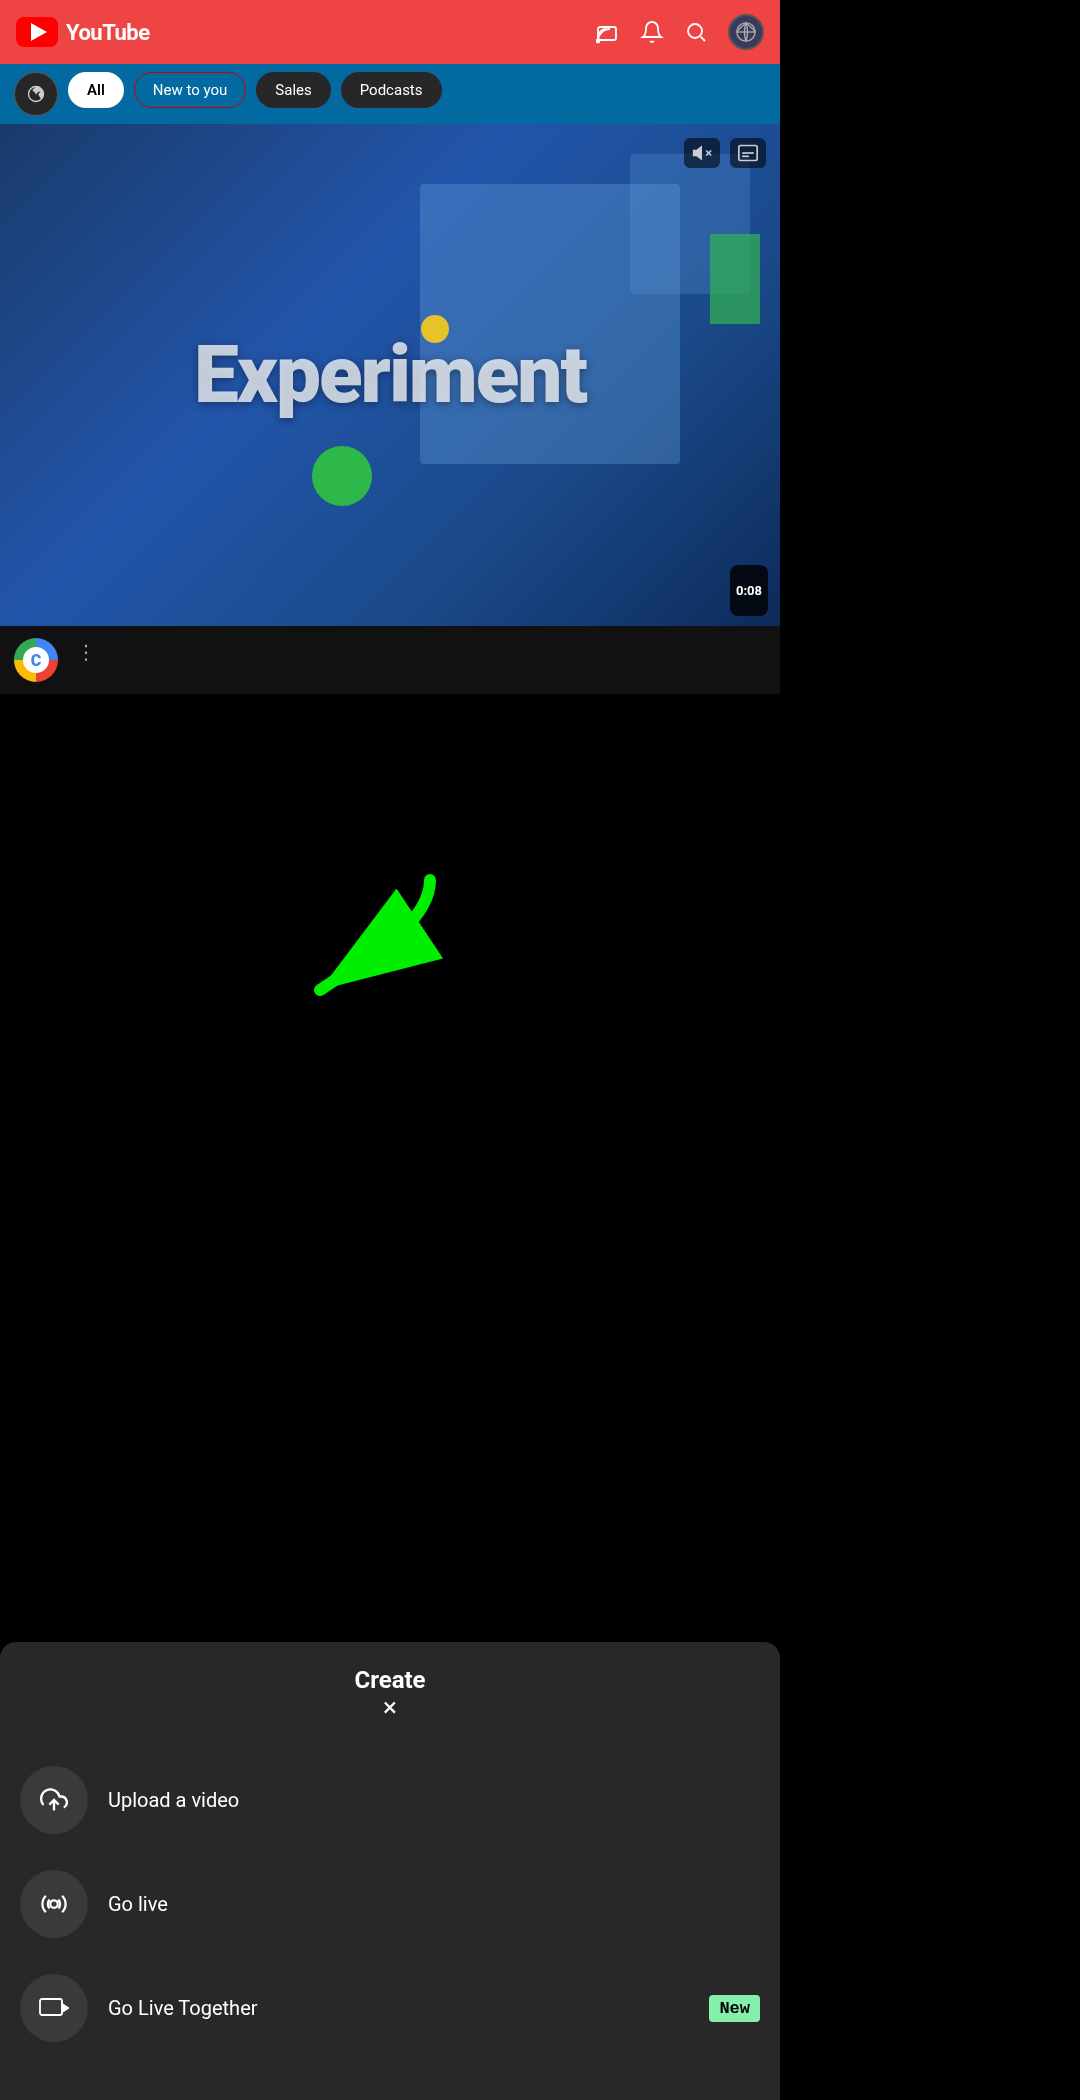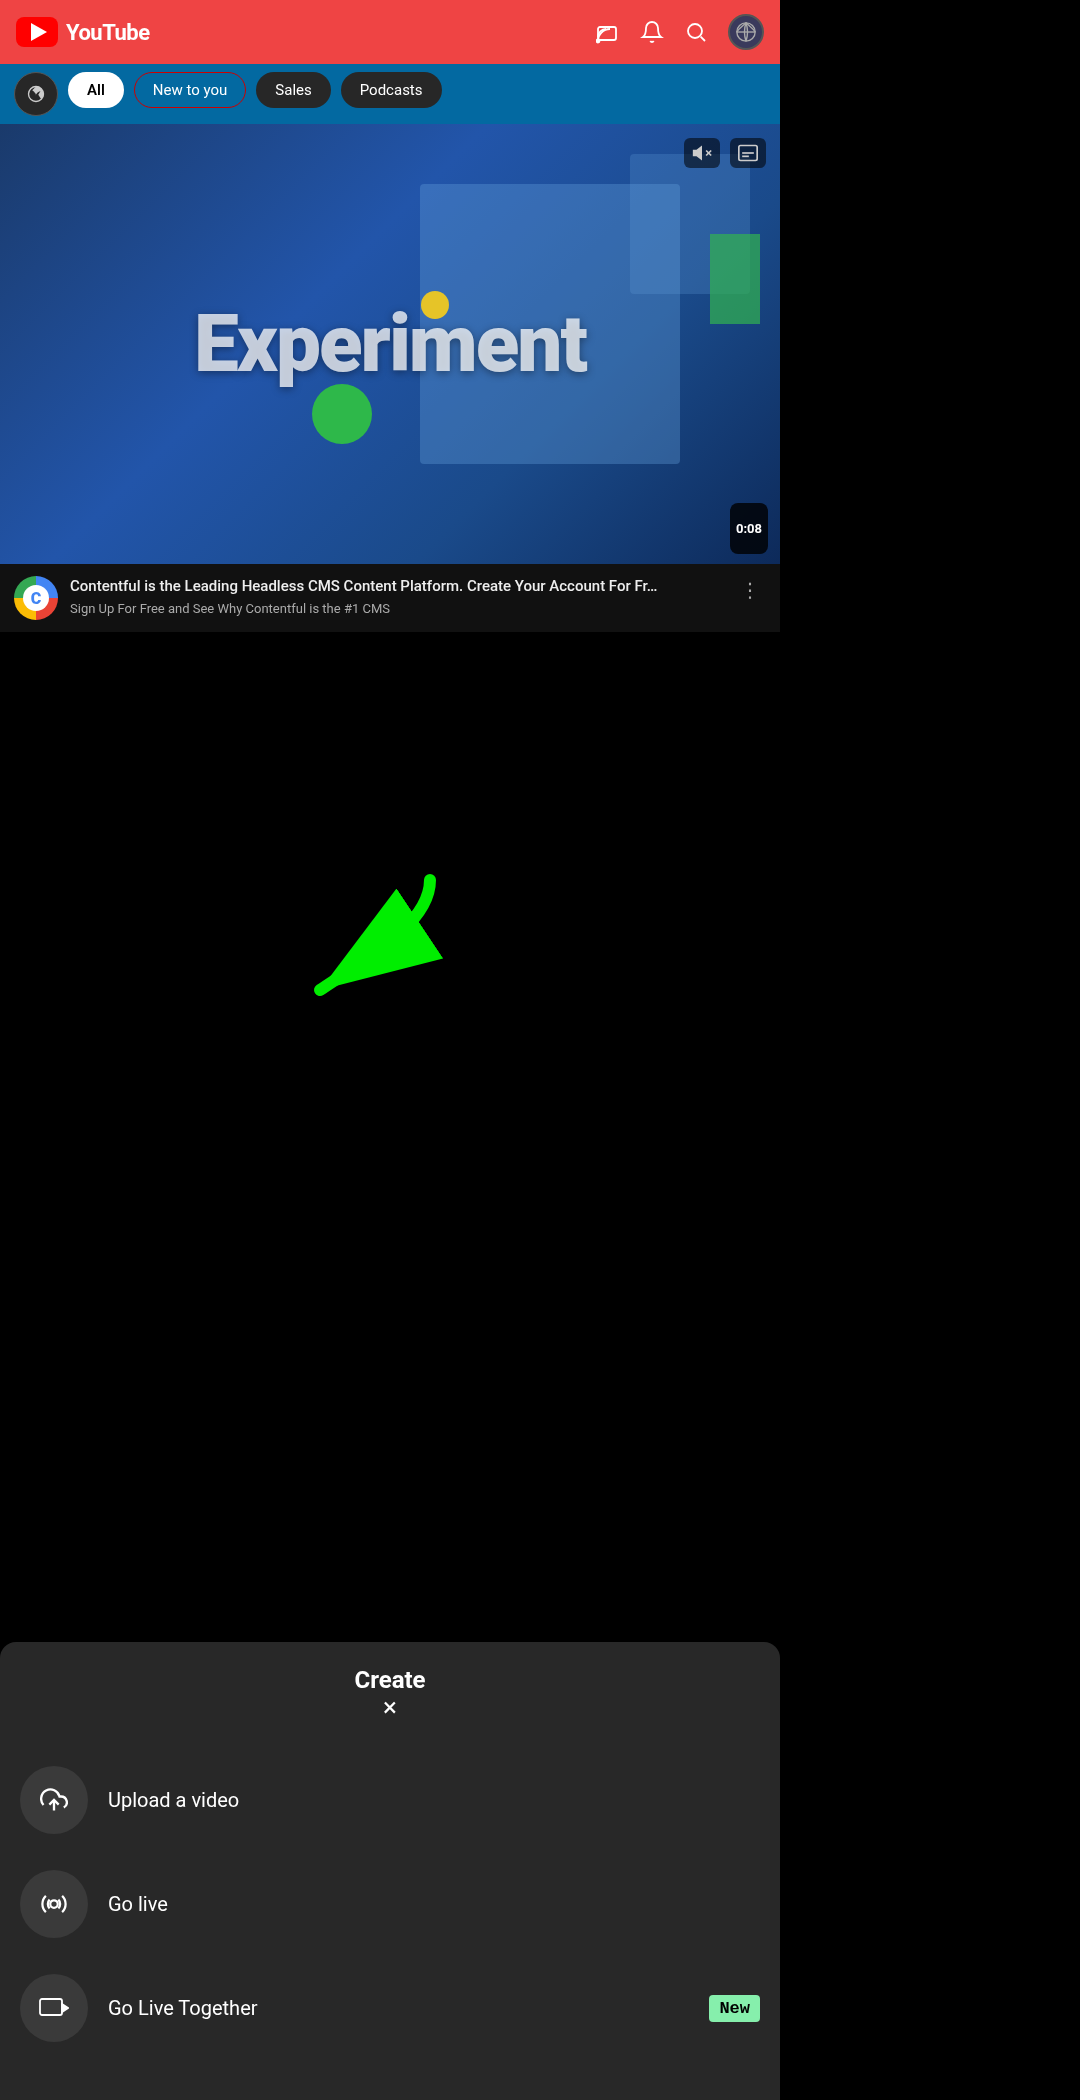--- a/index.html
+++ b/index.html
@@ -130,21 +130,21 @@
 
     .filter-chip.new-to-you {
       background: transparent;
       border: 1.5px solid #c00;
       color: #fff;
     }
 
     
     .video-thumbnail {
       width: 100%;
-      height: 440px;
+      height: 502px;
       background: linear-gradient(135deg, #1a3a6b 0%, #2255aa 40%, #1a4a8a 70%, #0d2a5a 100%);
       position: relative;
       overflow: hidden;
       display: flex;
       align-items: center;
       justify-content: center;
     }
 
     .thumb-bg-shapes {
       position: absolute;
@@ -468,24 +468,20 @@
       </svg>
     </div>
   </div>
   <span class="experiment-text">Experiment</span>
   <div class="thumb-duration">0:08</div>
 </div>
 
 <div class="video-info">
   <div class="contentful-c">
     <div class="contentful-c-inner">C</div>
-  </div>
-  <div class="video-meta">
-    <div class="video-title">Contentful is the Leading Headless CMS Content Platform. Create Your Account For Fr…</div>
-    <div class="video-subtitle">Sign Up For Free and See Why Contentful is the #1 CMS</div>
   </div>
   <div class="video-more-icon">⋮</div>
 </div>
 
 <div class="green-arrow">
   <svg class="arrow-svg" viewBox="0 0 200 140" fill="none" xmlns="http://www.w3.org/2000/svg">
     <defs>
       <marker id="arrowhead" markerWidth="10" markerHeight="7" refX="10" refY="3.5" orient="auto">
         <polygon points="0 0, 10 3.5, 0 7" fill="#00ee00"></polygon>
       </marker>

